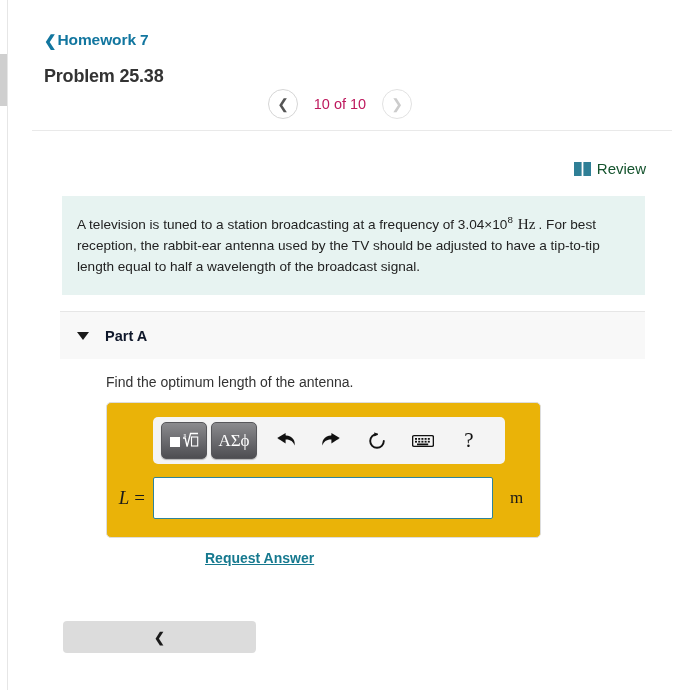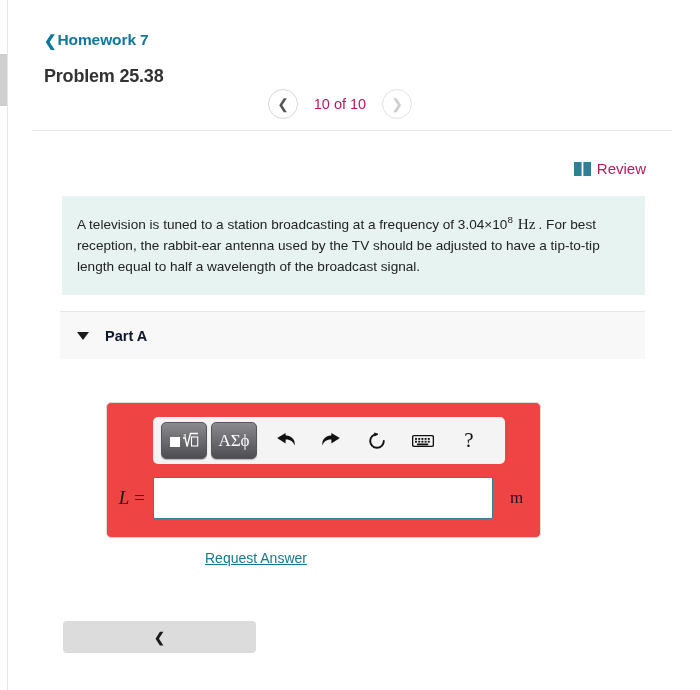--- a/index.html
+++ b/index.html
@@ -72,21 +72,21 @@
 
   .divider-top {
     position: absolute; left: 32px; top: 130px;
     width: 640px; height: 1px; background: #e9e9e9;
   }
 
   
   .review {
     position: absolute; right: 54px; top: 160px;
     display: flex; align-items: center; gap: 6px;
-    color: #be185d; font-size: 15px;
+    color: #14532d; font-size: 15px;
     cursor: pointer;
   }
   .book-icon { display: block; }
 
   
   .statement {
     position: absolute; left: 62px; top: 196px;
     width: 583px;
     background: #e7f3f1;
     padding: 17px 18px 18px 15px;
@@ -117,21 +117,21 @@
   .prompt {
     position: absolute; left: 106px; top: 374px;
     font-size: 14px; color: #333333;
   }
 
   
   .answer-box {
     position: absolute; left: 106px; top: 402px;
     width: 435px; height: 136px;
     border: 1px solid #dddddd; border-radius: 5px;
-    background: #ef4444;
+    background: #eab308;
   }
   .mathbar {
     position: absolute; left: 46px; top: 14px;
     width: 352px; height: 47px;
     background: #f4f4f4; border-radius: 5px;
     display: flex; align-items: center;
     padding-left: 8px; gap: 4px;
   }
   .mbtn {
     width: 46px; height: 37px; border-radius: 5px;
@@ -183,21 +183,21 @@
   .submit-btn {
     position: absolute; left: 106px; top: 543px;
     width: 77px; height: 31px;
     background: #16798f; border: none; border-radius: 4px;
     color: #ffffff; font-size: 14px;
     font-family: "Liberation Sans", sans-serif;
     cursor: pointer;
   }
   .request-link {
     position: absolute; left: 205px; top: 550px;
-    color: #16798f; font-size: 14px; font-weight: normal;
+    color: #16798f; font-size: 14px; font-weight: bold;
     text-decoration: underline; cursor: pointer;
   }
 
   
   .return-btn {
     position: absolute; left: 63px; top: 621px;
     width: 193px; height: 32px;
     background: #dcdcdc; border: none; border-radius: 4px;
     color: #1a1a1a; font-size: 14.5px;
     font-family: "Liberation Sans", sans-serif;
@@ -248,20 +248,21 @@
 
   <div class="statement">
     <span>A television is tuned to a station broadcasting at a frequency of 3.04×10</span><sup>8</sup><span class="mathit" style="margin-left:5px;">Hz</span><span style="margin-left:3px;">. For best reception, the rabbit-ear antenna used by the TV should be adjusted to have a tip-to-tip length equal to half a wavelength of the broadcast signal.</span>
   </div>
 
   <div class="part-header">
     <div class="caret"></div>
     <div class="part-label">Part A</div>
   </div>
 
+  <div class="prompt">Find the optimum length of the antenna.</div>
 
   <div class="answer-box">
 
     <div class="mathbar">
 
       <div class="mbtn">
         <svg width="30" height="22" viewBox="0 0 30 22">
           <rect x="1" y="7" width="10" height="10" fill="#ffffff"></rect>
           <path d="M14 8 L16.2 8 L18.1 16.5 L21.5 3.5 L29 3.5" stroke="#ffffff" stroke-width="1.3" fill="none"></path>
           <text x="14.5" y="7" font-size="5.5" fill="#ffffff" font-family="Liberation Serif, serif">n</text>

